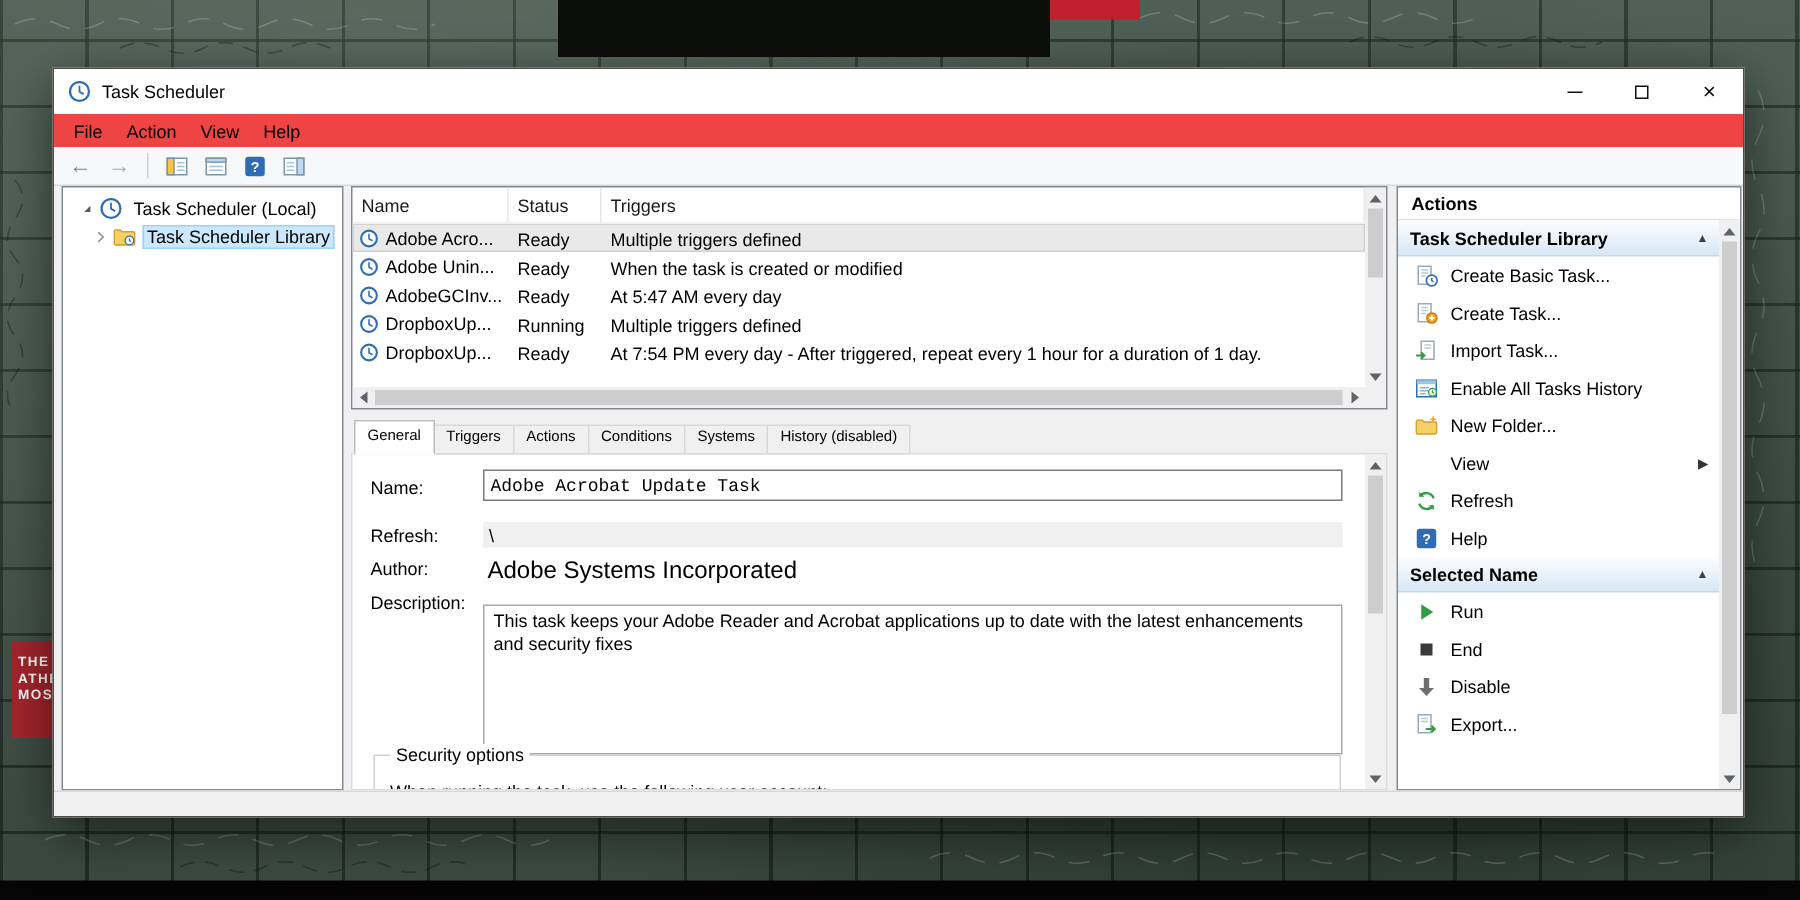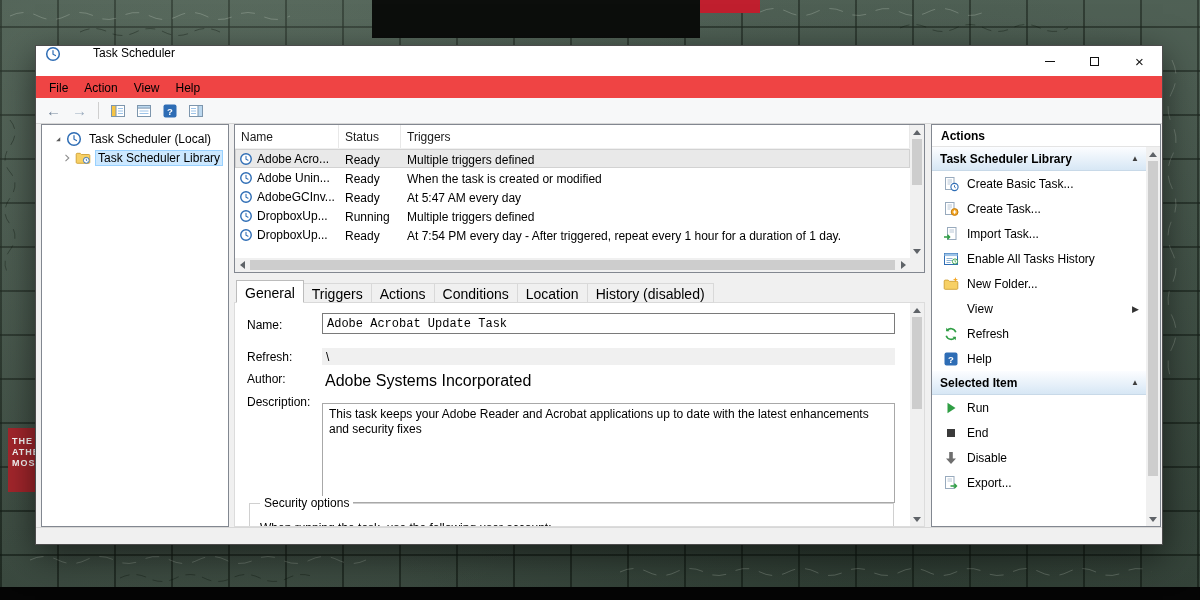--- a/index.html
+++ b/index.html
@@ -20,21 +20,21 @@
   .dark-block { position:absolute; left:372px; top:0; width:328px; height:38px; background:#0c0e0c; }
   .red-tile { position:absolute; left:700px; top:0; width:60px; height:13px; background:#c01f2e; }
   .bottom-bar { position:absolute; left:0; top:587px; width:1200px; height:13px; background:#050505; }
   .poster { position:absolute; left:8px; top:428px; width:38px; height:64px; background:#a4262c;
             color:#fff; font-weight:bold; font-size:9px; line-height:11px; padding:8px 0 0 4px; letter-spacing:1px; }
 
   
   .window { position:absolute; left:35px; top:45px; width:1128px; height:500px;
             background:#f0f0f0; border:1px solid #4c4c4c; box-shadow:0 10px 34px rgba(0,0,0,.55);
             display:flex; flex-direction:column; }
-  .titlebar { height:30px; background:#fff; display:flex; flex:0 0 30px;gap:25px; }
+  .titlebar { height:30px; background:#fff; display:flex; align-items:center; flex:0 0 30px; }
   .app-icon { width:16px; height:16px; margin-left:9px; }
   .app-icon svg, .ti svg, .tw svg, .licon svg, .ap-icon svg, .tb-icon svg { width:100%; height:100%; display:block; }
   .title-text { margin-left:7px; font-size:12px; }
   .caption-buttons { margin-left:auto; display:flex; height:30px; }
   .cap-btn { width:45px; height:30px; display:flex; align-items:center; justify-content:center; }
   .glyph-min { width:10px; height:1px; background:#111; }
   .glyph-max { width:9px; height:9px; border:1px solid #111; }
   .glyph-close { font-size:15px; line-height:15px; color:#111; }
 
   .menubar { height:22px; flex:0 0 22px; background:#ef4444; display:flex; align-items:flex-end; padding-left:5px; }
@@ -89,21 +89,21 @@
   .tri-down  { width:0; height:0; border-left:4px solid transparent; border-right:4px solid transparent; border-top:5px solid #5f6368; }
   .tri-left  { width:0; height:0; border-top:4px solid transparent; border-bottom:4px solid transparent; border-right:5px solid #5f6368; }
   .tri-right { width:0; height:0; border-top:4px solid transparent; border-bottom:4px solid transparent; border-left:5px solid #5f6368; }
   .sb-thumb { width:10px; background:#cdcdcd; }
   .sb-thumb-h { height:10px; background:#cdcdcd; flex:1; margin:0 1px; }
   .sb-spacer { flex:1; }
 
   
   .details-pane { margin-top:8px; flex:1; display:flex; flex-direction:column; min-height:0; }
   .tabstrip { height:22px; flex:0 0 22px; display:flex; padding-left:2px; position:relative; z-index:2; align-items:flex-end; }
-  .tab { font-size:14px; padding:2px 8px 3px; background:#f0f0f0; border:1px solid #d9d9d9; height:20px; margin-right:-1px;margin-top:19px; }
+  .tab { font-size:10px; padding:2px 8px 3px; background:#f0f0f0; border:1px solid #d9d9d9; height:20px; margin-right:-1px;margin-top:19px; }
   .tab.active { background:#fff; border-color:#bcbcbc; border-bottom:1px solid #fff; height:23px; padding-top:4px; z-index:3; }
   .tabpage { flex:1; background:#fff; border:1px solid #dcdcdc; margin-top:-1px; position:relative; overflow:hidden; }
 
   .f-label { position:absolute; left:12px; font-size:12px; }
   .f-input { position:absolute; left:87px; width:573px; height:21px; border:1px solid #7a7a7a;
              font-family:Liberation Mono, monospace; font-size:12px; padding:0 4px; background:#fff; }
   .f-flat { position:absolute; left:87px; width:573px; height:17px; background:#f0f0f0; font-size:12px; padding:2px 4px; }
   .f-plain { position:absolute; left:90px; font-size:16px; }
   .f-area { position:absolute; left:87px; width:573px; height:100px; border:1px solid #a8a8a8;
             font-size:12px; padding:3px 6px; line-height:15px; background:#fff; }
@@ -362,21 +362,21 @@
           </div>
           <div class="sb-corner"></div>
         </div>
 
         <div class="details-pane">
           <div class="tabstrip">
               <div class="tab active">General</div>
               <div class="tab">Triggers</div>
               <div class="tab">Actions</div>
               <div class="tab">Conditions</div>
-              <div class="tab">Location</div>
+              <div class="tab">Systems</div>
               <div class="tab">History (disabled)</div>
             </div>
           <div class="tabpage">
             <span class="f-label" style="top:15px">Name:</span>
             <input class="f-input" style="top: 10px;" value="Adobe Acrobat Update Task">
 
             <span class="f-label" style="top:47px">Refresh:</span>
             <span class="f-flat" style="top:45px">\</span>
 
             <span class="f-label" style="top:69px">Author:</span>
@@ -484,21 +484,21 @@
               <div class="ap-item">
                 <span class="ap-icon">
                   <svg viewBox="0 0 16 16">
                     <rect x="1.5" y="1.5" width="13" height="13" rx="2" fill="#2e6db5"></rect>
                     <text x="8" y="11.6" font-size="9.5" font-family="Liberation Sans, sans-serif" font-weight="bold" fill="#fff" text-anchor="middle">?</text>
                   </svg>
                 </span>
                 <span>Help</span>
               </div>
               <div class="ap-header">
-                <span>Selected Item</span>
+                <span>Selected Name</span>
                 <span class="ap-collapse">▲</span>
               </div>
               <div class="ap-item">
                 <span class="ap-icon">
                   <svg viewBox="0 0 16 16">
                     <path d="M4.5 2.8l8 5.2-8 5.2z" fill="#2f9e44"></path>
                   </svg>
                 </span>
                 <span>Run</span>
               </div>

